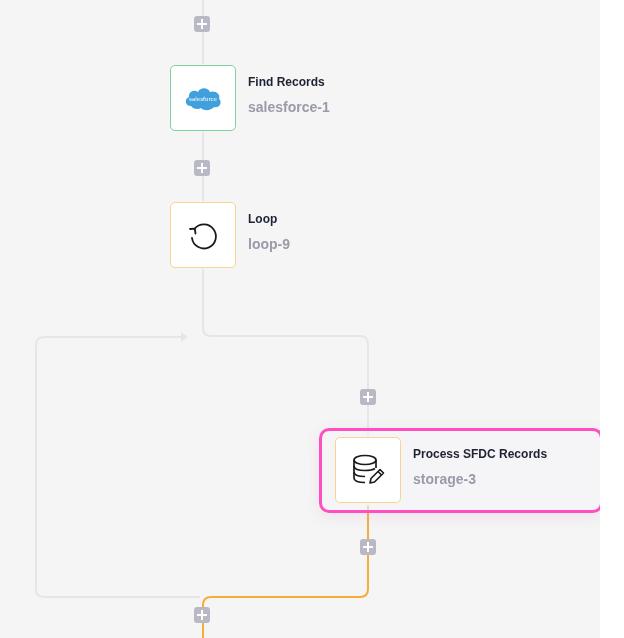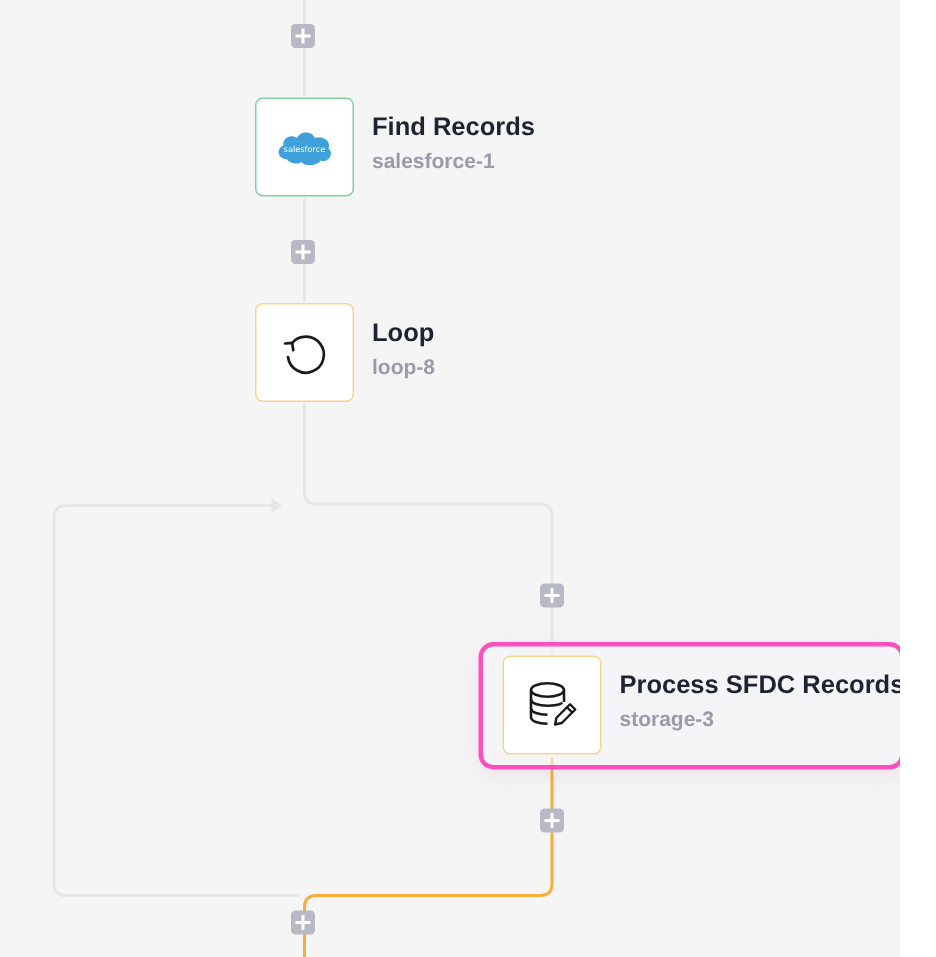--- a/index.html
+++ b/index.html
@@ -25,21 +25,21 @@
   .node { position: absolute; }
   .node-box {
     position: absolute; left: 0; top: 0; width: 66px; height: 66px;
     background: #ffffff; border-radius: 5px; box-sizing: border-box;
     display: flex; align-items: center; justify-content: center;
   }
   .node-box.green { border: 1.5px solid #7dd3a0; }
   .node-box.orange { border: 1.5px solid #f7d591; }
   .node-title {
     position: absolute; left: 78px; top: 10px; white-space: nowrap;
-    font-size: 17px; font-weight: bold; color: #1f2233;
+    font-size: 12px; font-weight: bold; color: #1f2233;
   }
   .node-sub {
     position: absolute; left: 78px; top: 34px; white-space: nowrap;
     font-size: 14px; color: #9a9aa8; font-weight: bold;
   }
   .highlight {
     position: absolute; left: 319px; top: 428px; width: 284px; height: 85px;
     box-sizing: border-box; border: 3px solid #ff4fbf; border-radius: 10px;
     background: rgba(245, 243, 246, 0.6);
     box-shadow: 0 4px 14px rgba(200, 150, 190, 0.18);
@@ -81,21 +81,21 @@
   </div>
 
   <div class="node" style="left:170px; top:202px;">
     <div class="node-box orange">
       <svg width="36" height="36" viewBox="0 0 36 36">
         <path d="M9.5 12 A12 12 0 1 1 7 21" stroke="#1a1a1a" stroke-width="1.8" fill="none" stroke-linecap="round"></path>
         <path d="M5 12 L9.8 11.6 L10.5 16.5" stroke="#1a1a1a" stroke-width="1.8" fill="none" stroke-linecap="round" stroke-linejoin="round"></path>
       </svg>
     </div>
     <div class="node-title">Loop</div>
-    <div class="node-sub">loop-8</div>
+    <div class="node-sub">loop-9</div>
   </div>
 
   <div class="highlight"></div>
 
   <div class="node" style="left:335px; top:437px;">
     <div class="node-box orange">
       <svg width="40" height="40" viewBox="0 0 40 40">
         <ellipse cx="17" cy="10" rx="11" ry="4.5" stroke="#1a1a1a" stroke-width="1.7" fill="none"></ellipse>
         <path d="M6 10 V28 C6 31 11 32.5 17 32.5" stroke="#1a1a1a" stroke-width="1.7" fill="none"></path>
         <path d="M28 10 V18" stroke="#1a1a1a" stroke-width="1.7" fill="none"></path>

